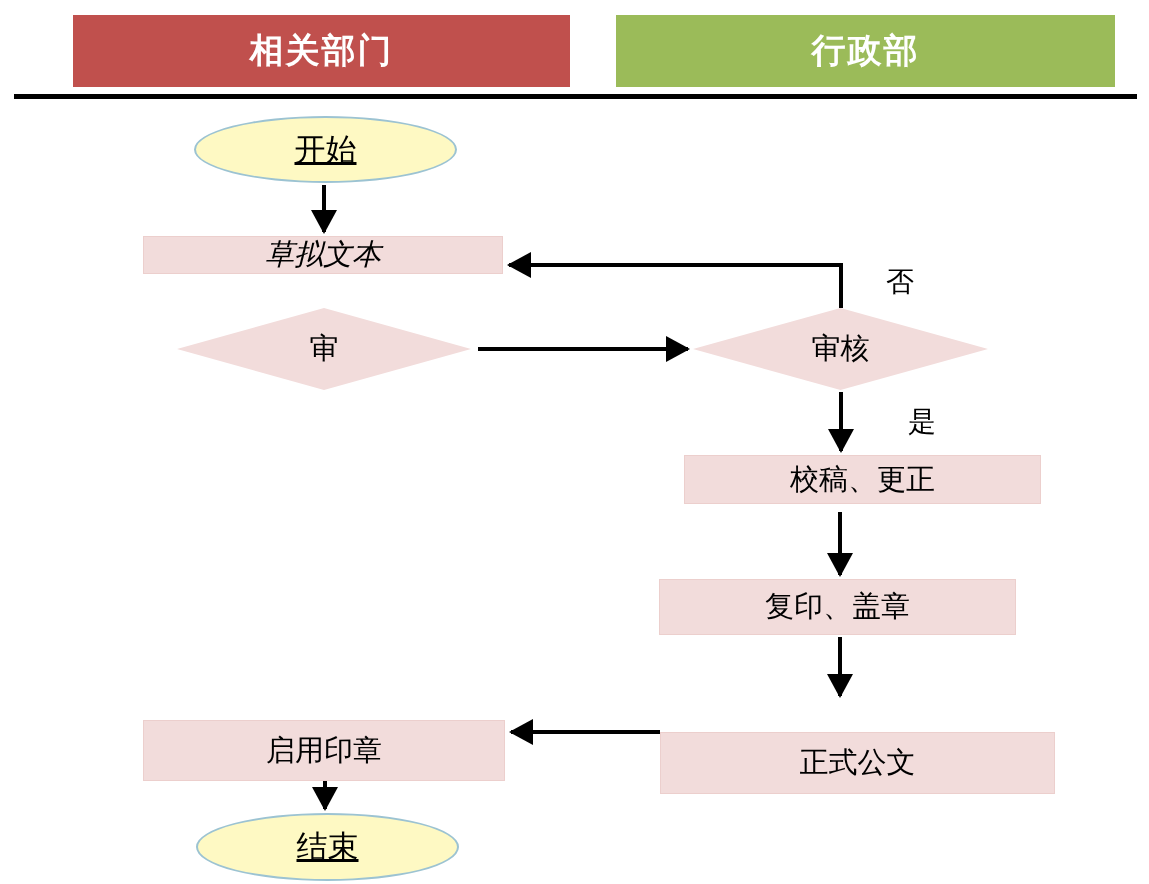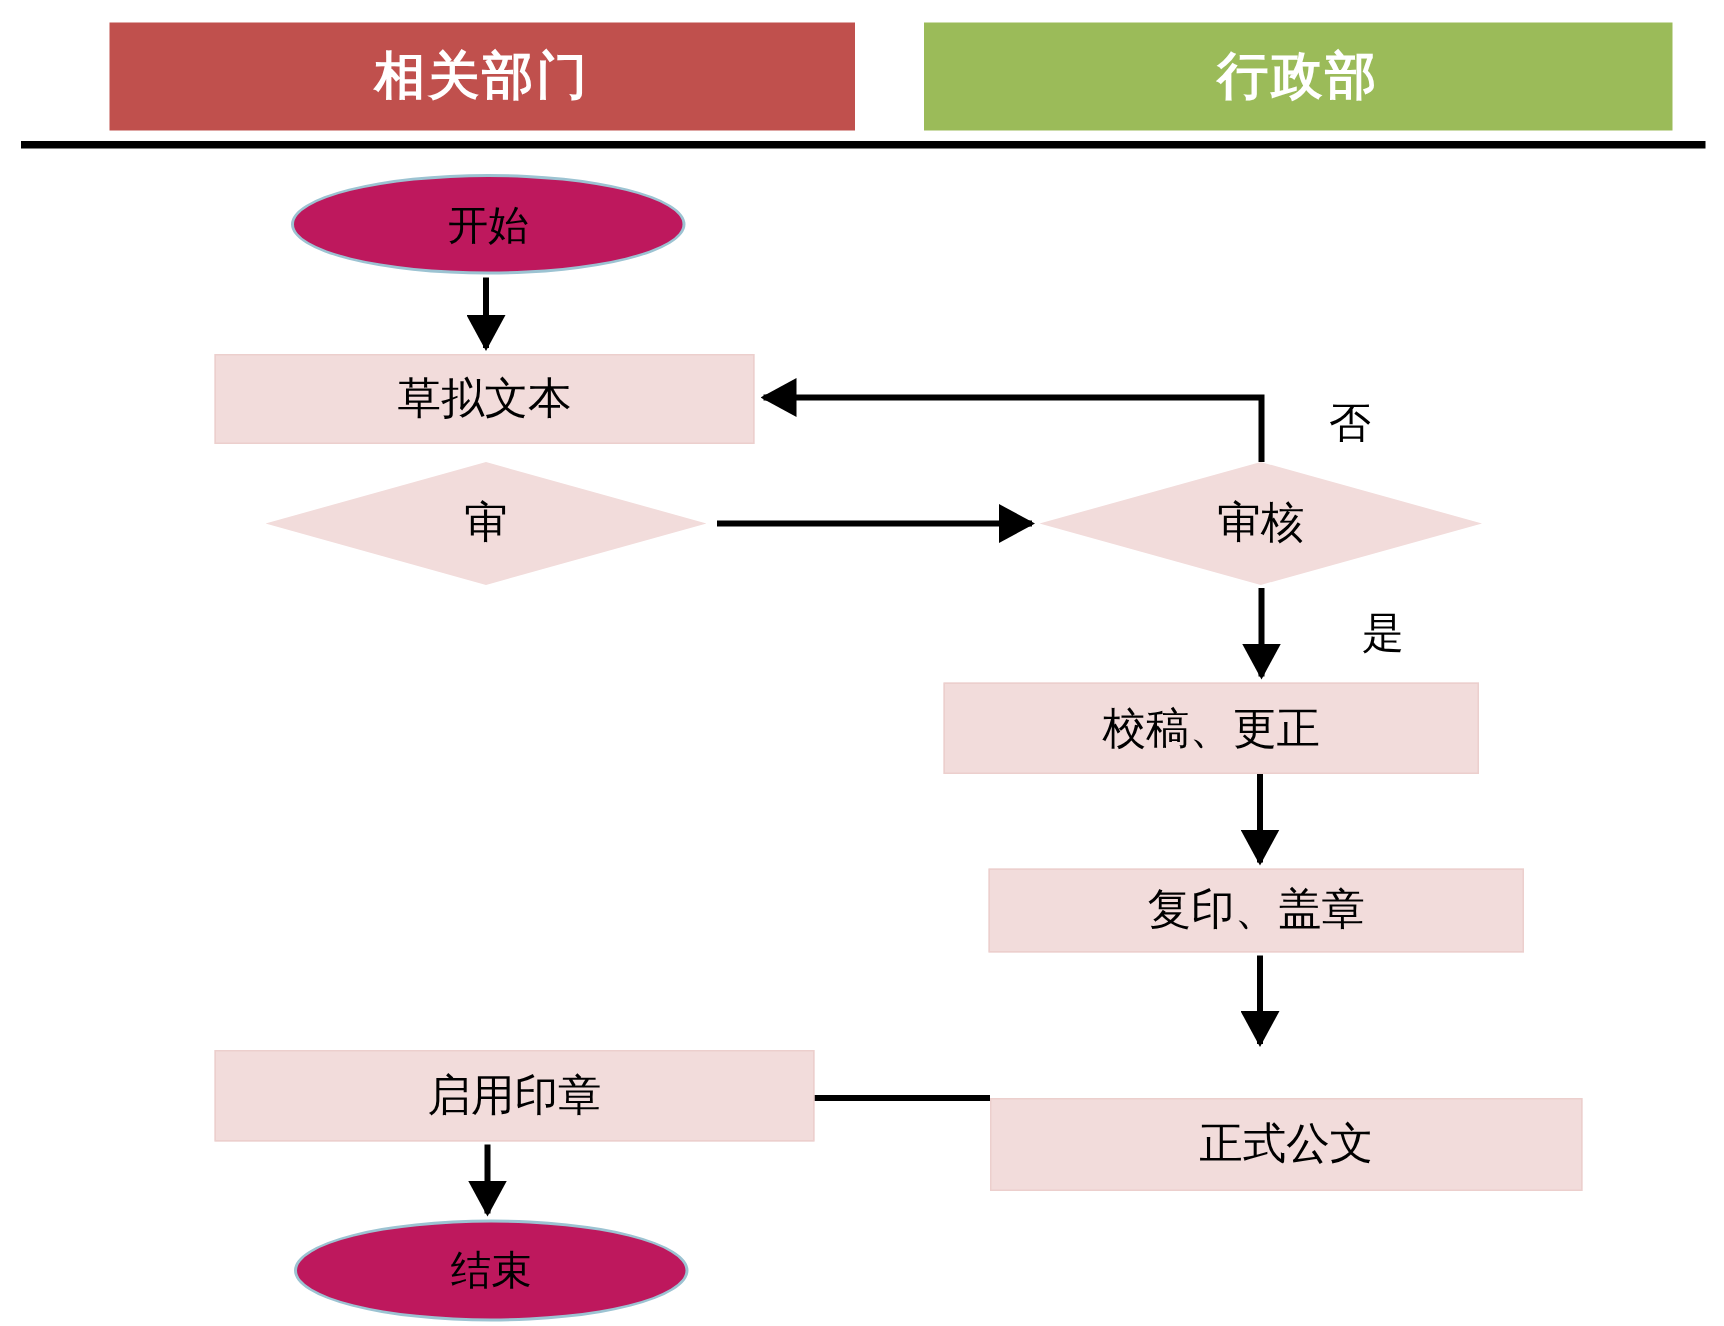--- a/index.html
+++ b/index.html
@@ -35,38 +35,39 @@
     align-items: center;
     justify-content: center;
     color: #000000;
     font-size: 29px;
   }
   .rect-node {
     background: #f2dcdb;
     border: 1px solid #eccfcd;
   }
   .ellipse-node {
-    background: #be185d;
+    background: #fef9c3;
     border: 2px solid #9cc3d2;
     border-radius: 50%;
-    font-size: 27px;
+    font-size: 31px;
+    text-decoration: underline;
   }
   .diamond-node {
     background: #f2dcdb;
     clip-path: polygon(50% 0%, 100% 50%, 50% 100%, 0% 50%);
   }
 
   #node-start     { left: 194px; top: 116px; width: 263px; height: 67px; }
-  #node-draft     { left: 143px; top: 236px; width: 360px; height: 60px; }
+  #node-draft     { left: 143px; top: 236px; width: 360px; height: 38px; font-style: italic; }
   #node-review    { left: 177px; top: 308px; width: 294px; height: 82px; }
   #node-audit     { left: 693px; top: 308px; width: 295px; height: 82px; }
-  #node-proofread { left: 629px; top: 455px; width: 357px; height: 61px; }
+  #node-proofread { left: 684px; top: 455px; width: 357px; height: 49px; }
   #node-copy      { left: 659px; top: 579px; width: 357px; height: 56px; justify-content: center; }
   #node-official  { left: 660px; top: 732px; width: 395px; height: 62px; }
-  #node-seal      { left: 143px; top: 700px; width: 400px; height: 61px; }
+  #node-seal      { left: 143px; top: 720px; width: 362px; height: 61px; }
   #node-end       { left: 196px; top: 813px; width: 263px; height: 68px; }
 
   .edge-label {
     font-size: 28px;
     color: #000000;
   }
   #label-no  { left: 886px; top: 263px; }
   #label-yes { left: 908px; top: 403px; }
 
   #connectors { position: absolute; left: 0; top: 0; pointer-events: none; }

